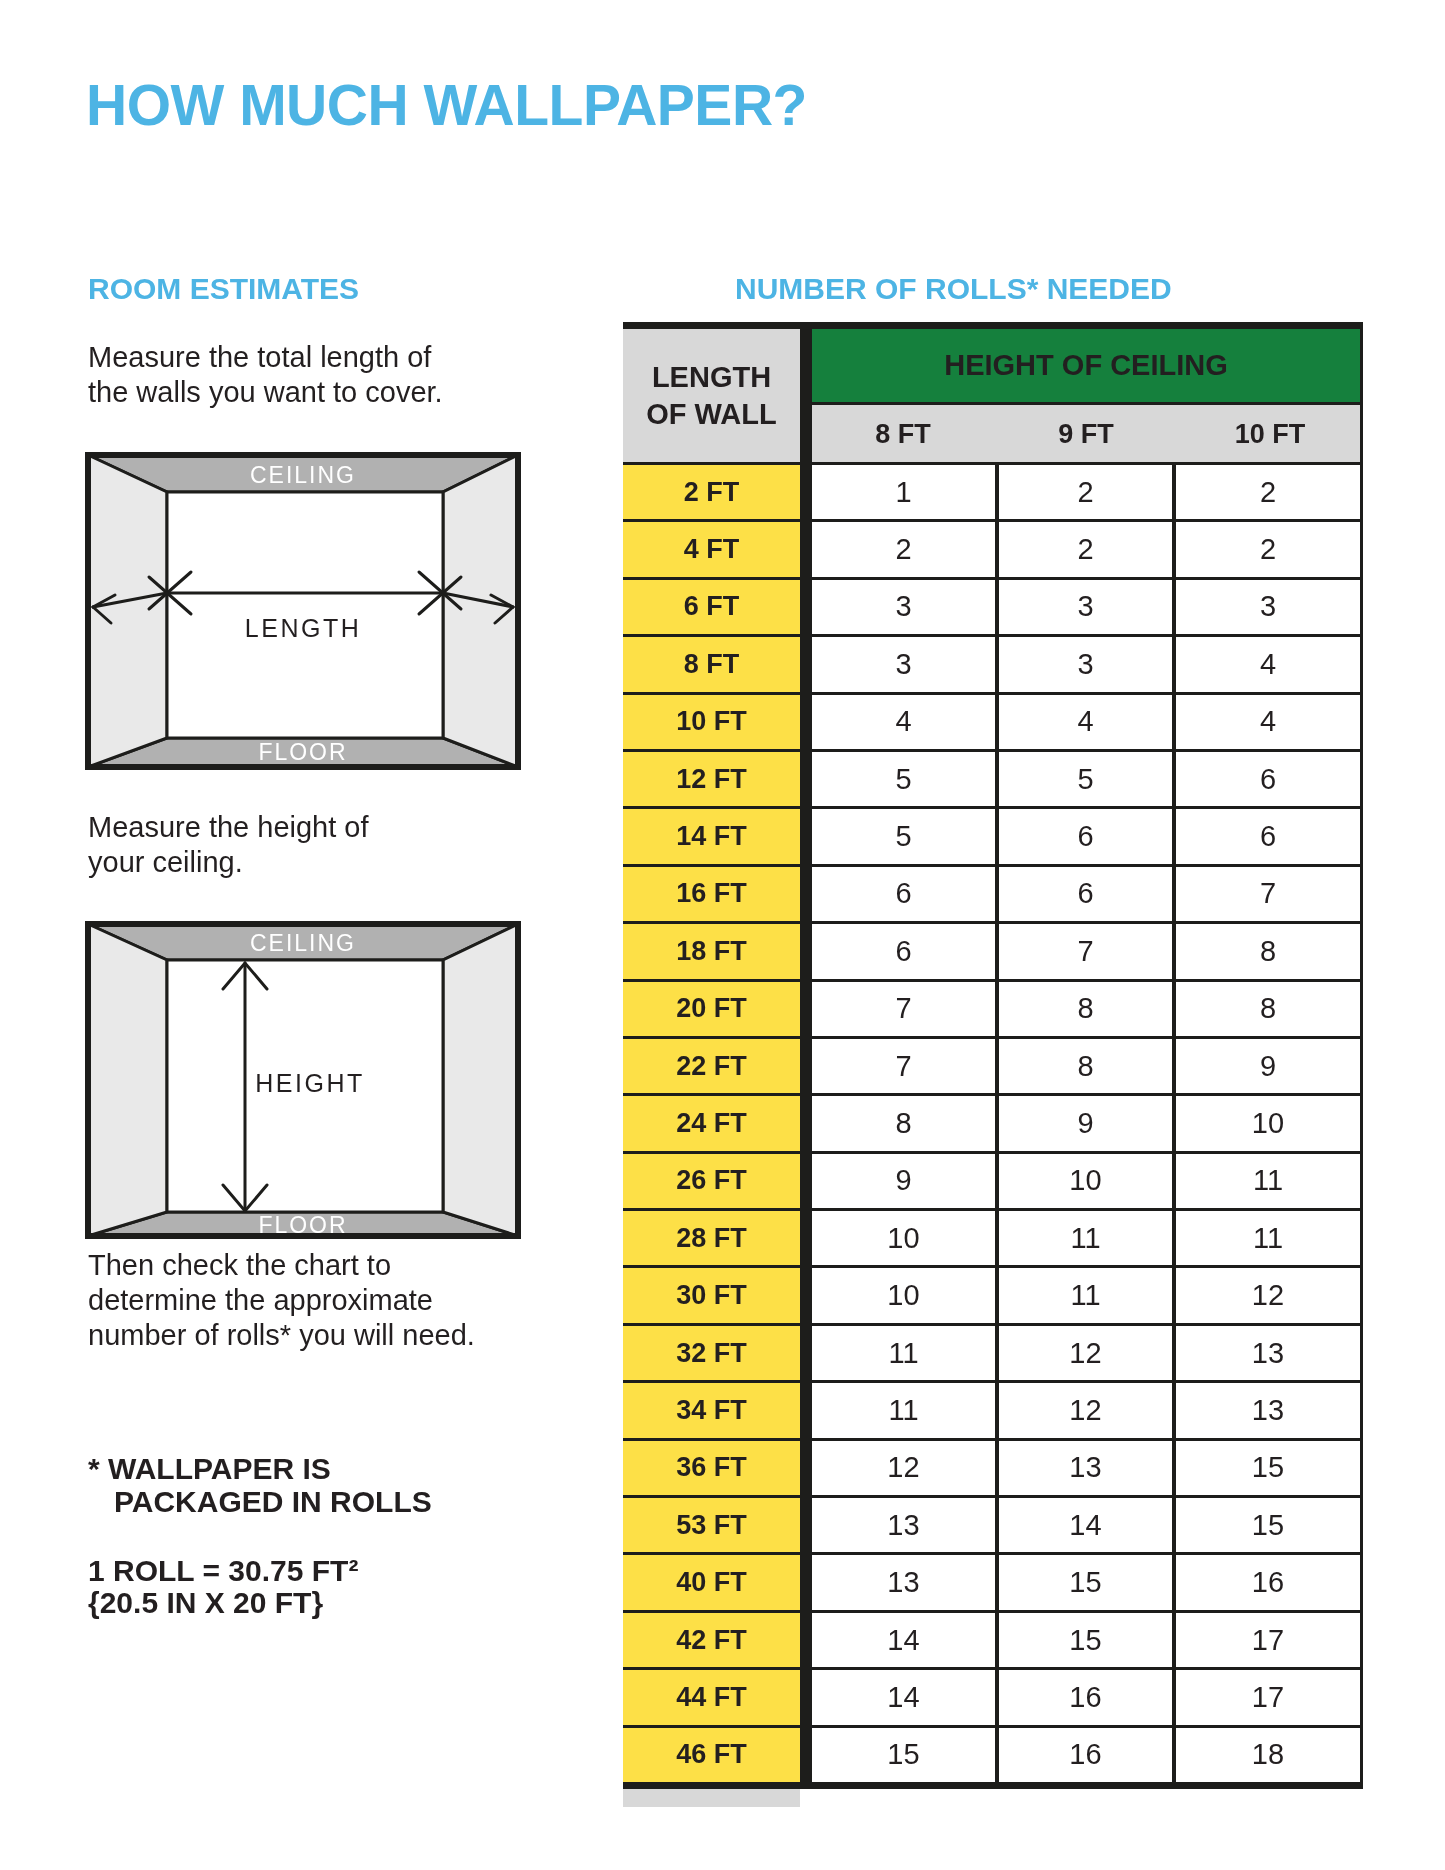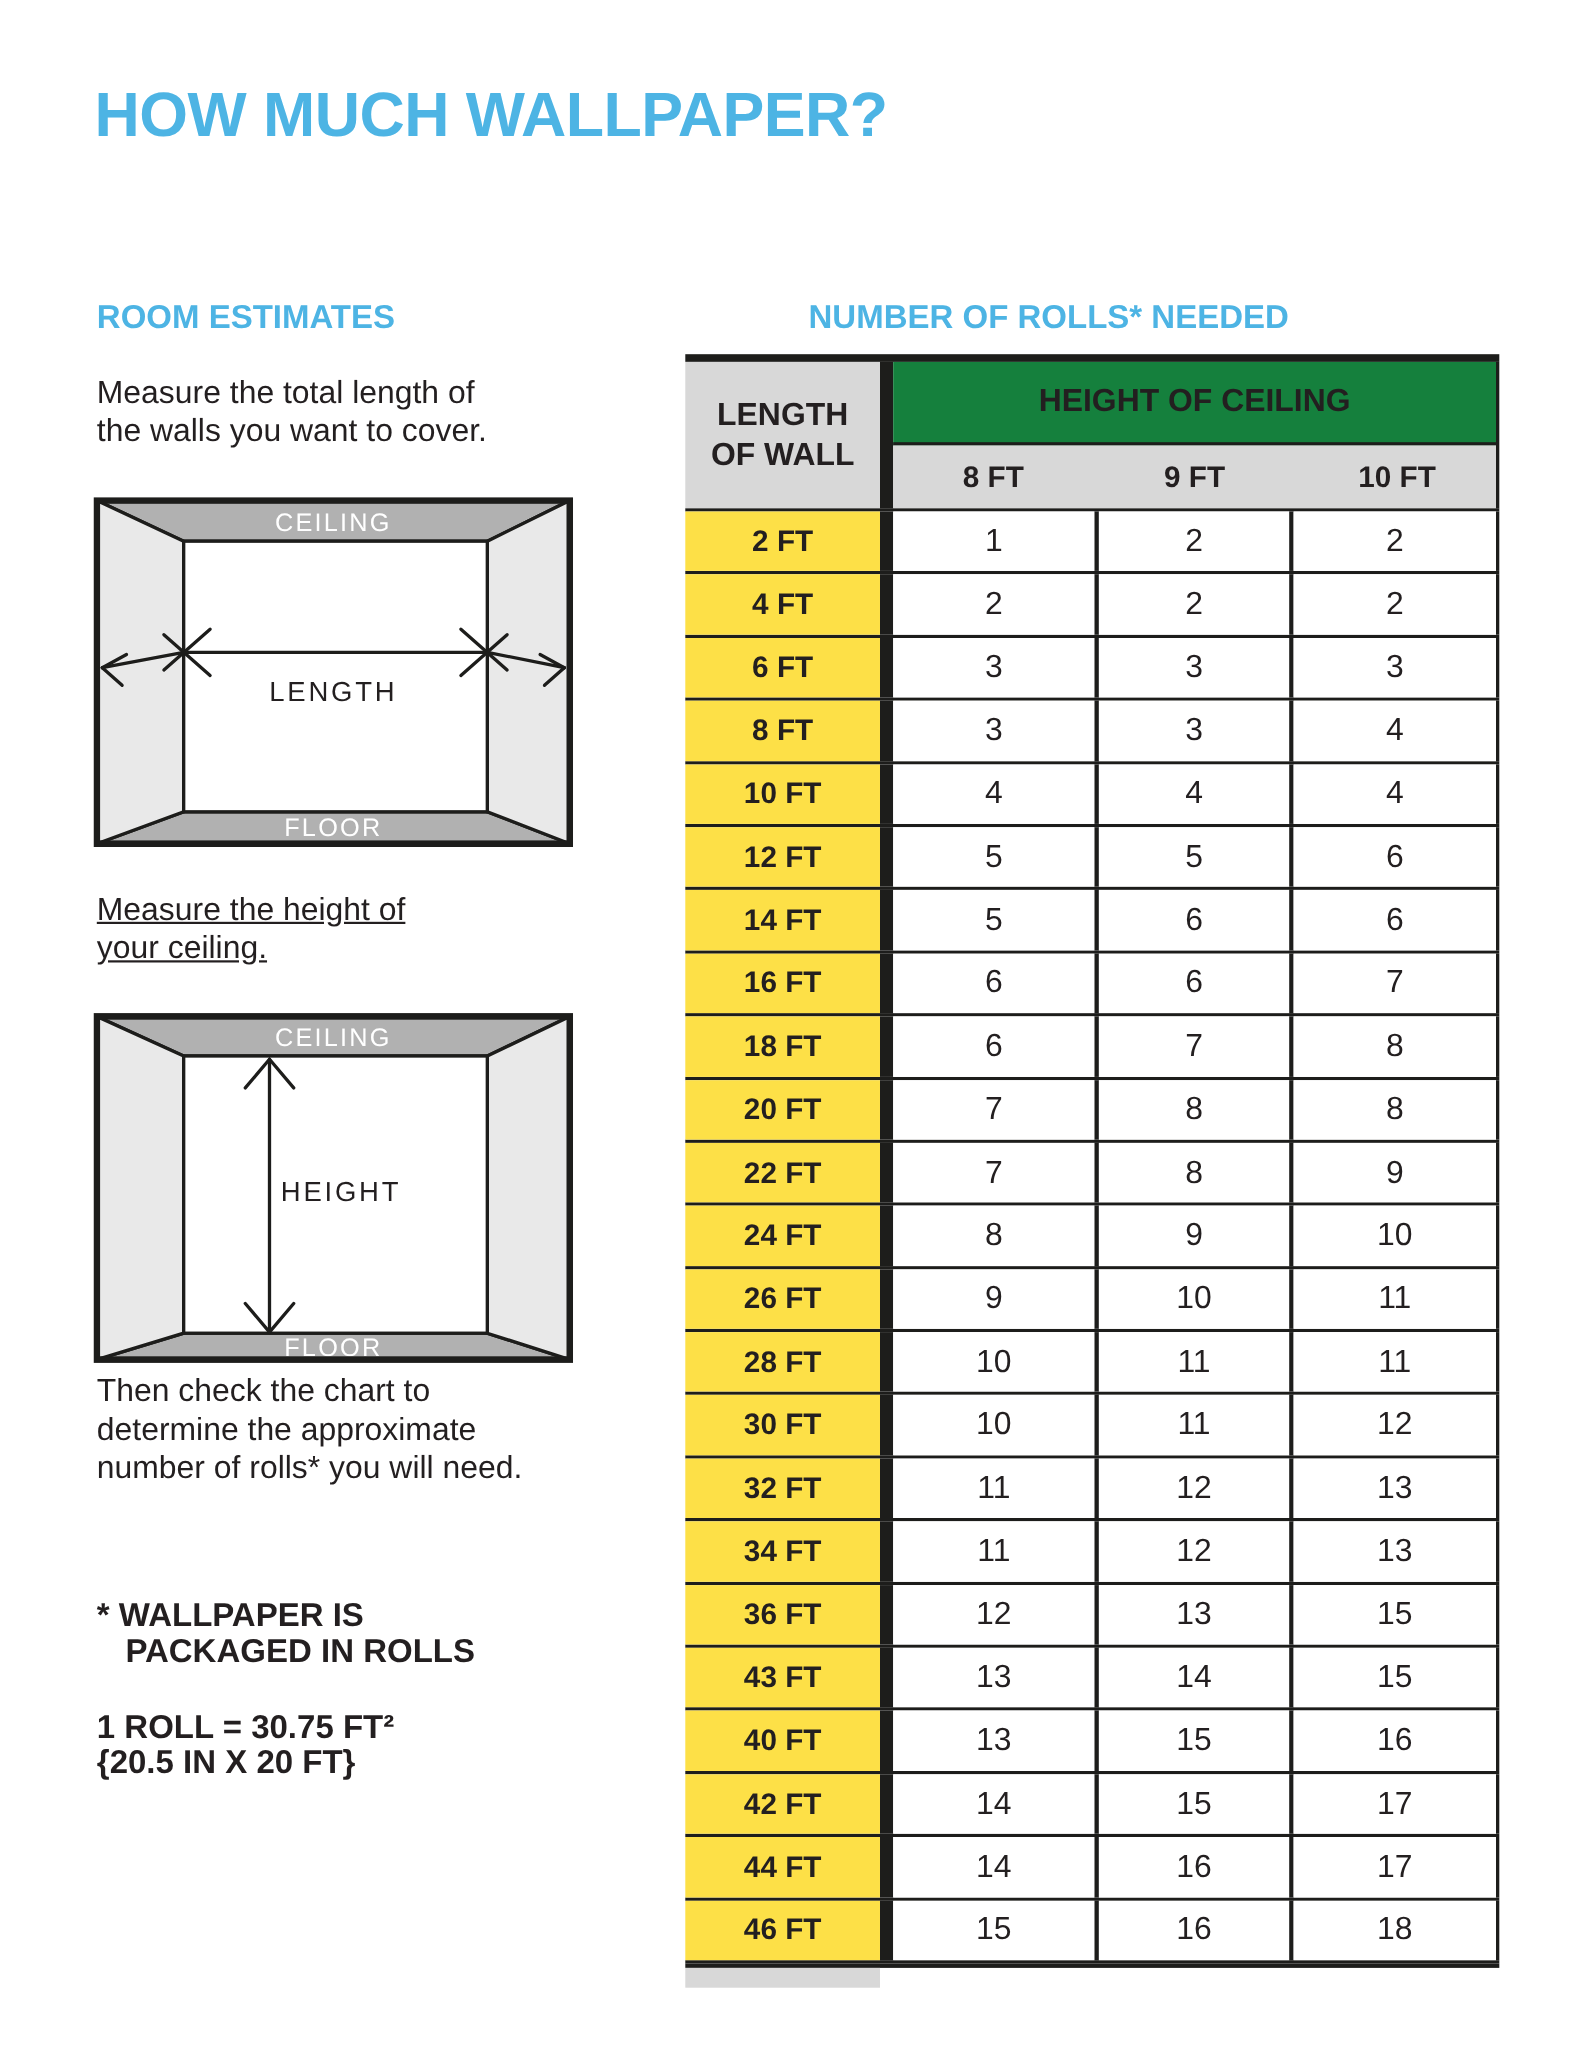--- a/index.html
+++ b/index.html
@@ -8,21 +8,21 @@
   .abs{position:absolute;}
 
   .title{left:86px;top:72px;font-size:57px;font-weight:bold;color:#4db4e4;letter-spacing:-0.5px;white-space:nowrap;}
   .sec-head{font-size:30px;font-weight:bold;color:#4db4e4;white-space:nowrap;}
   .room-head{left:88px;top:272px;text-align:right;}
   .table-head{left:735px;top:272px;}
 
   .para{left:88px;font-size:29px;line-height:35px;color:#231f20;}
   .para div{white-space:nowrap;}
   .p1{top:340px;}
-  .p2{top:810px;text-decoration:underline;}
+  .p2{top:810px;}
   .p3{top:1248px;}
 
   .footnote{left:88px;top:1452px;font-size:30px;font-weight:bold;line-height:33px;}
   .footnote .ind{margin-left:26px;}
   .rollinfo{left:88px;top:1555px;font-size:30px;font-weight:bold;line-height:32px;}
   .footnote div,.rollinfo div{white-space:nowrap;}
 
   .diag{left:85px;}
   .d1{top:452px;}
   .d2{top:921px;}
@@ -348,21 +348,21 @@
     <div class="rdiv thick"></div>
     <div class="rc v v1">12</div>
     <div class="rdiv"></div>
     <div class="rc v v2">13</div>
     <div class="rdiv"></div>
     <div class="rc v v3">15</div>
     <div class="rborder"></div>
   </div>
 
   <div class="t-row">
-    <div class="rc label">43 FT</div>
+    <div class="rc label">53 FT</div>
     <div class="rdiv thick"></div>
     <div class="rc v v1">13</div>
     <div class="rdiv"></div>
     <div class="rc v v2">14</div>
     <div class="rdiv"></div>
     <div class="rc v v3">15</div>
     <div class="rborder"></div>
   </div>
 
   <div class="t-row">

